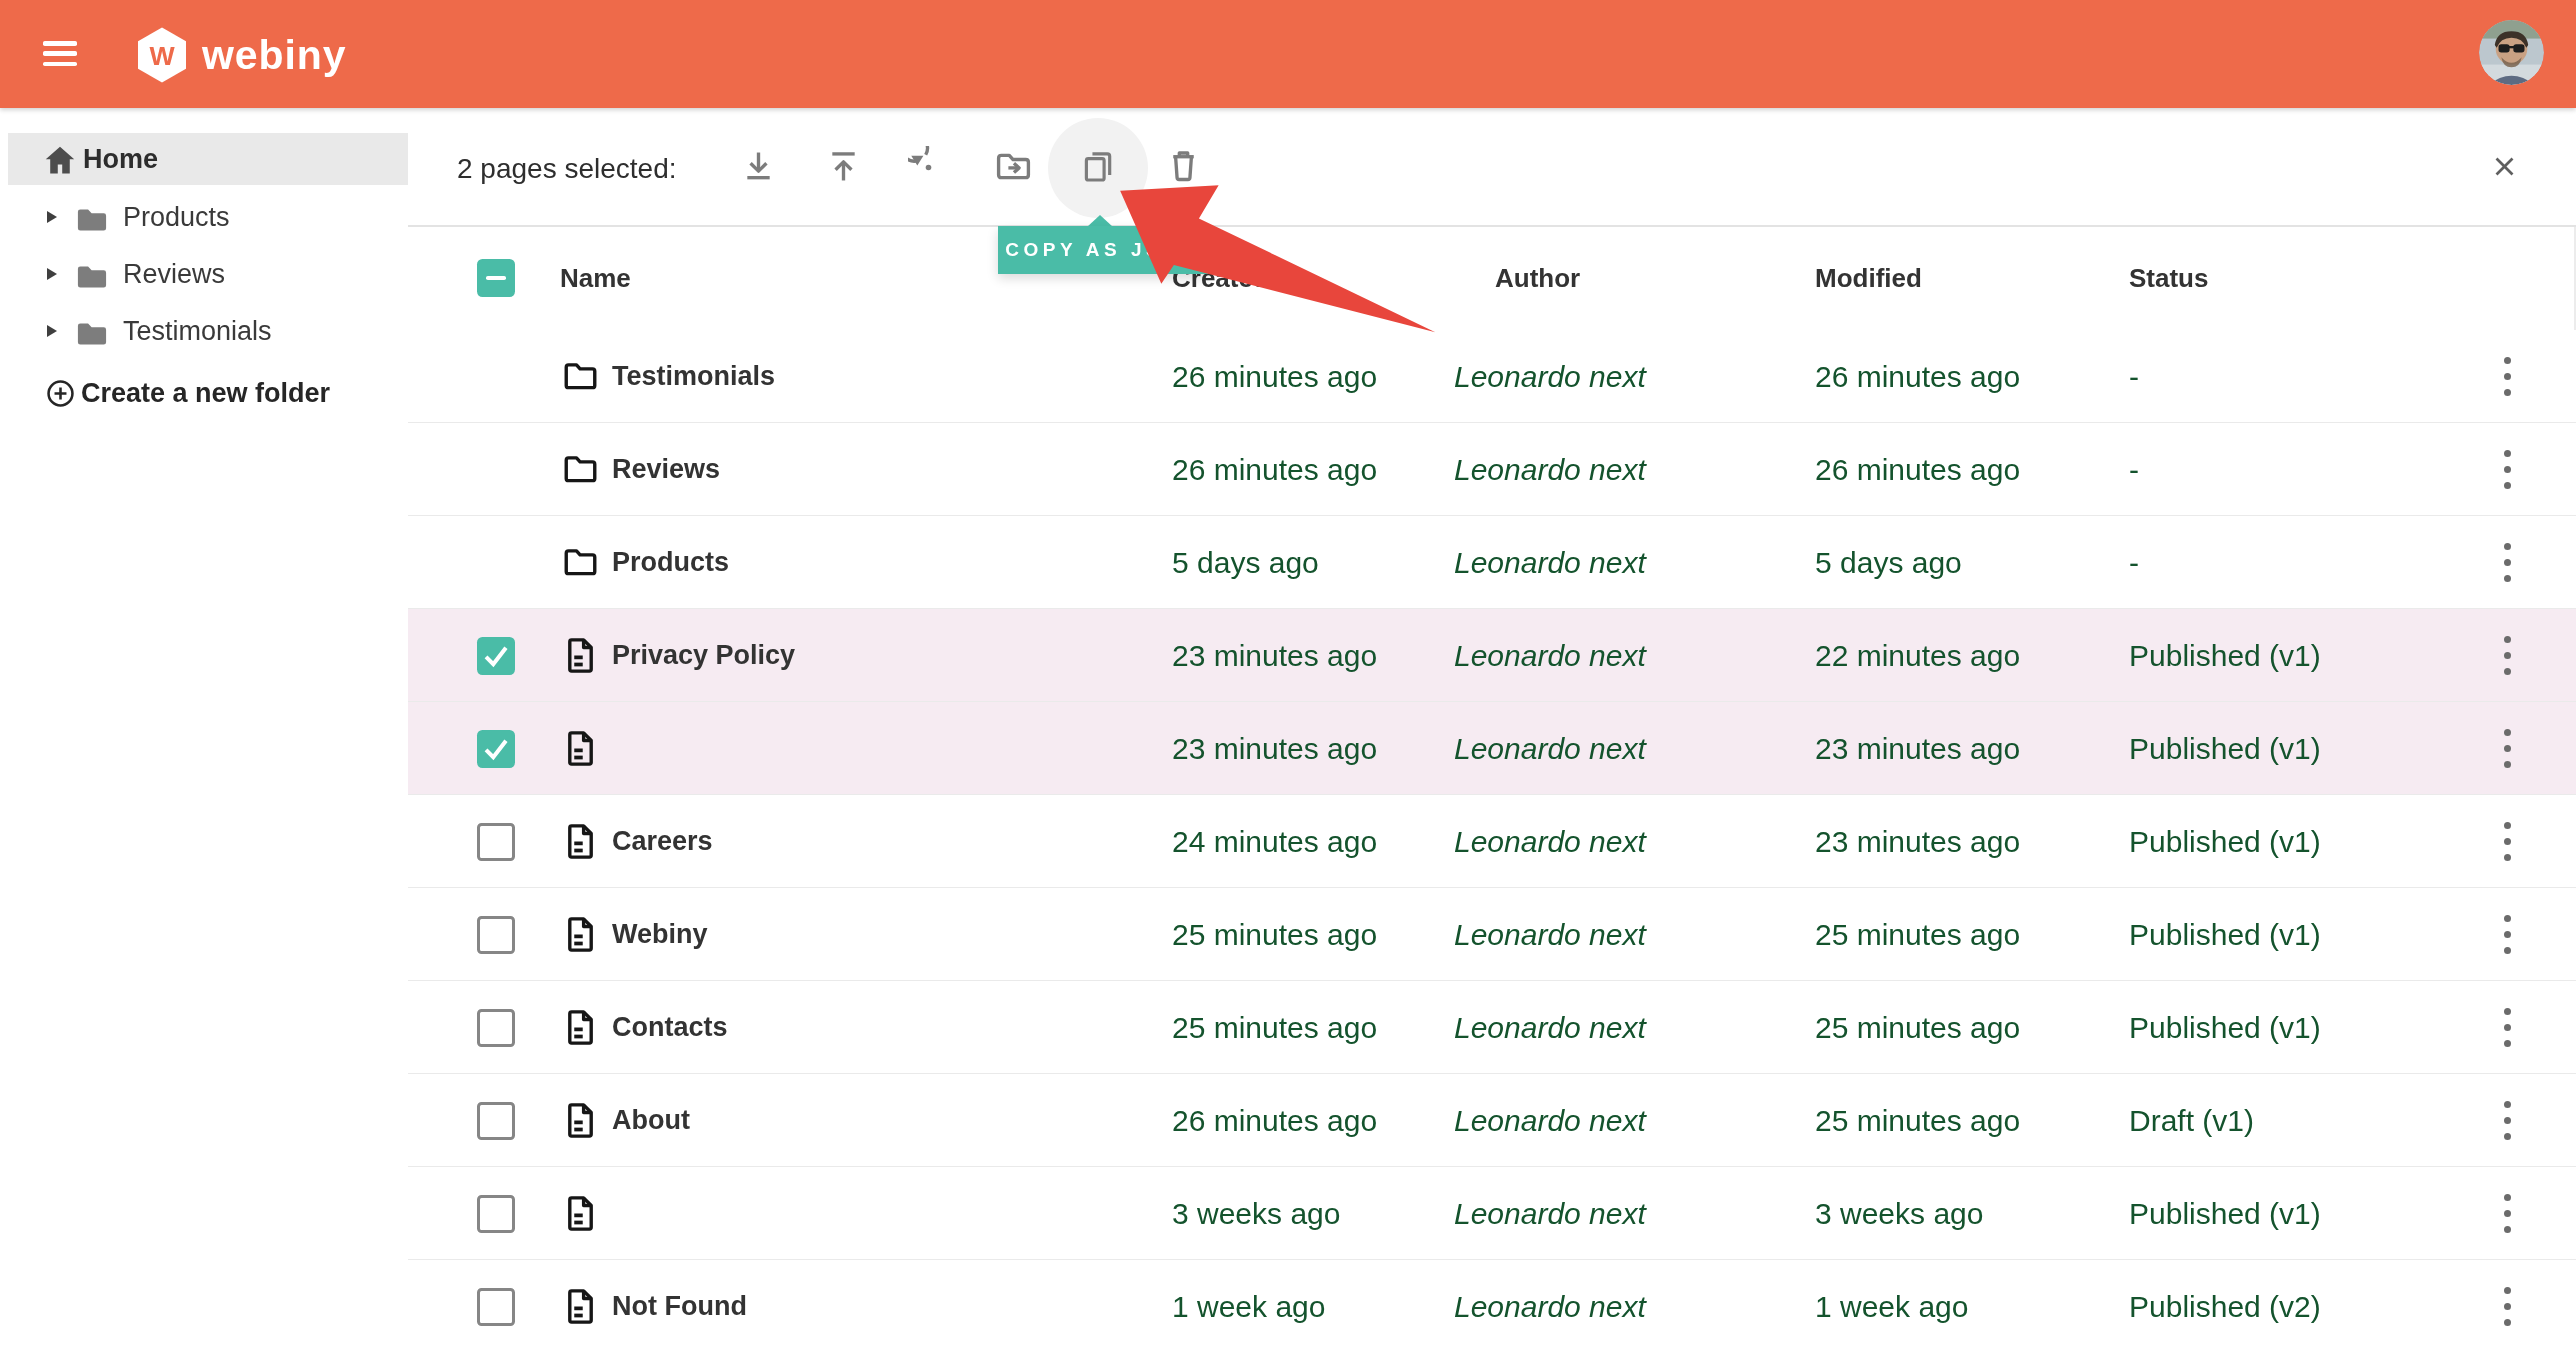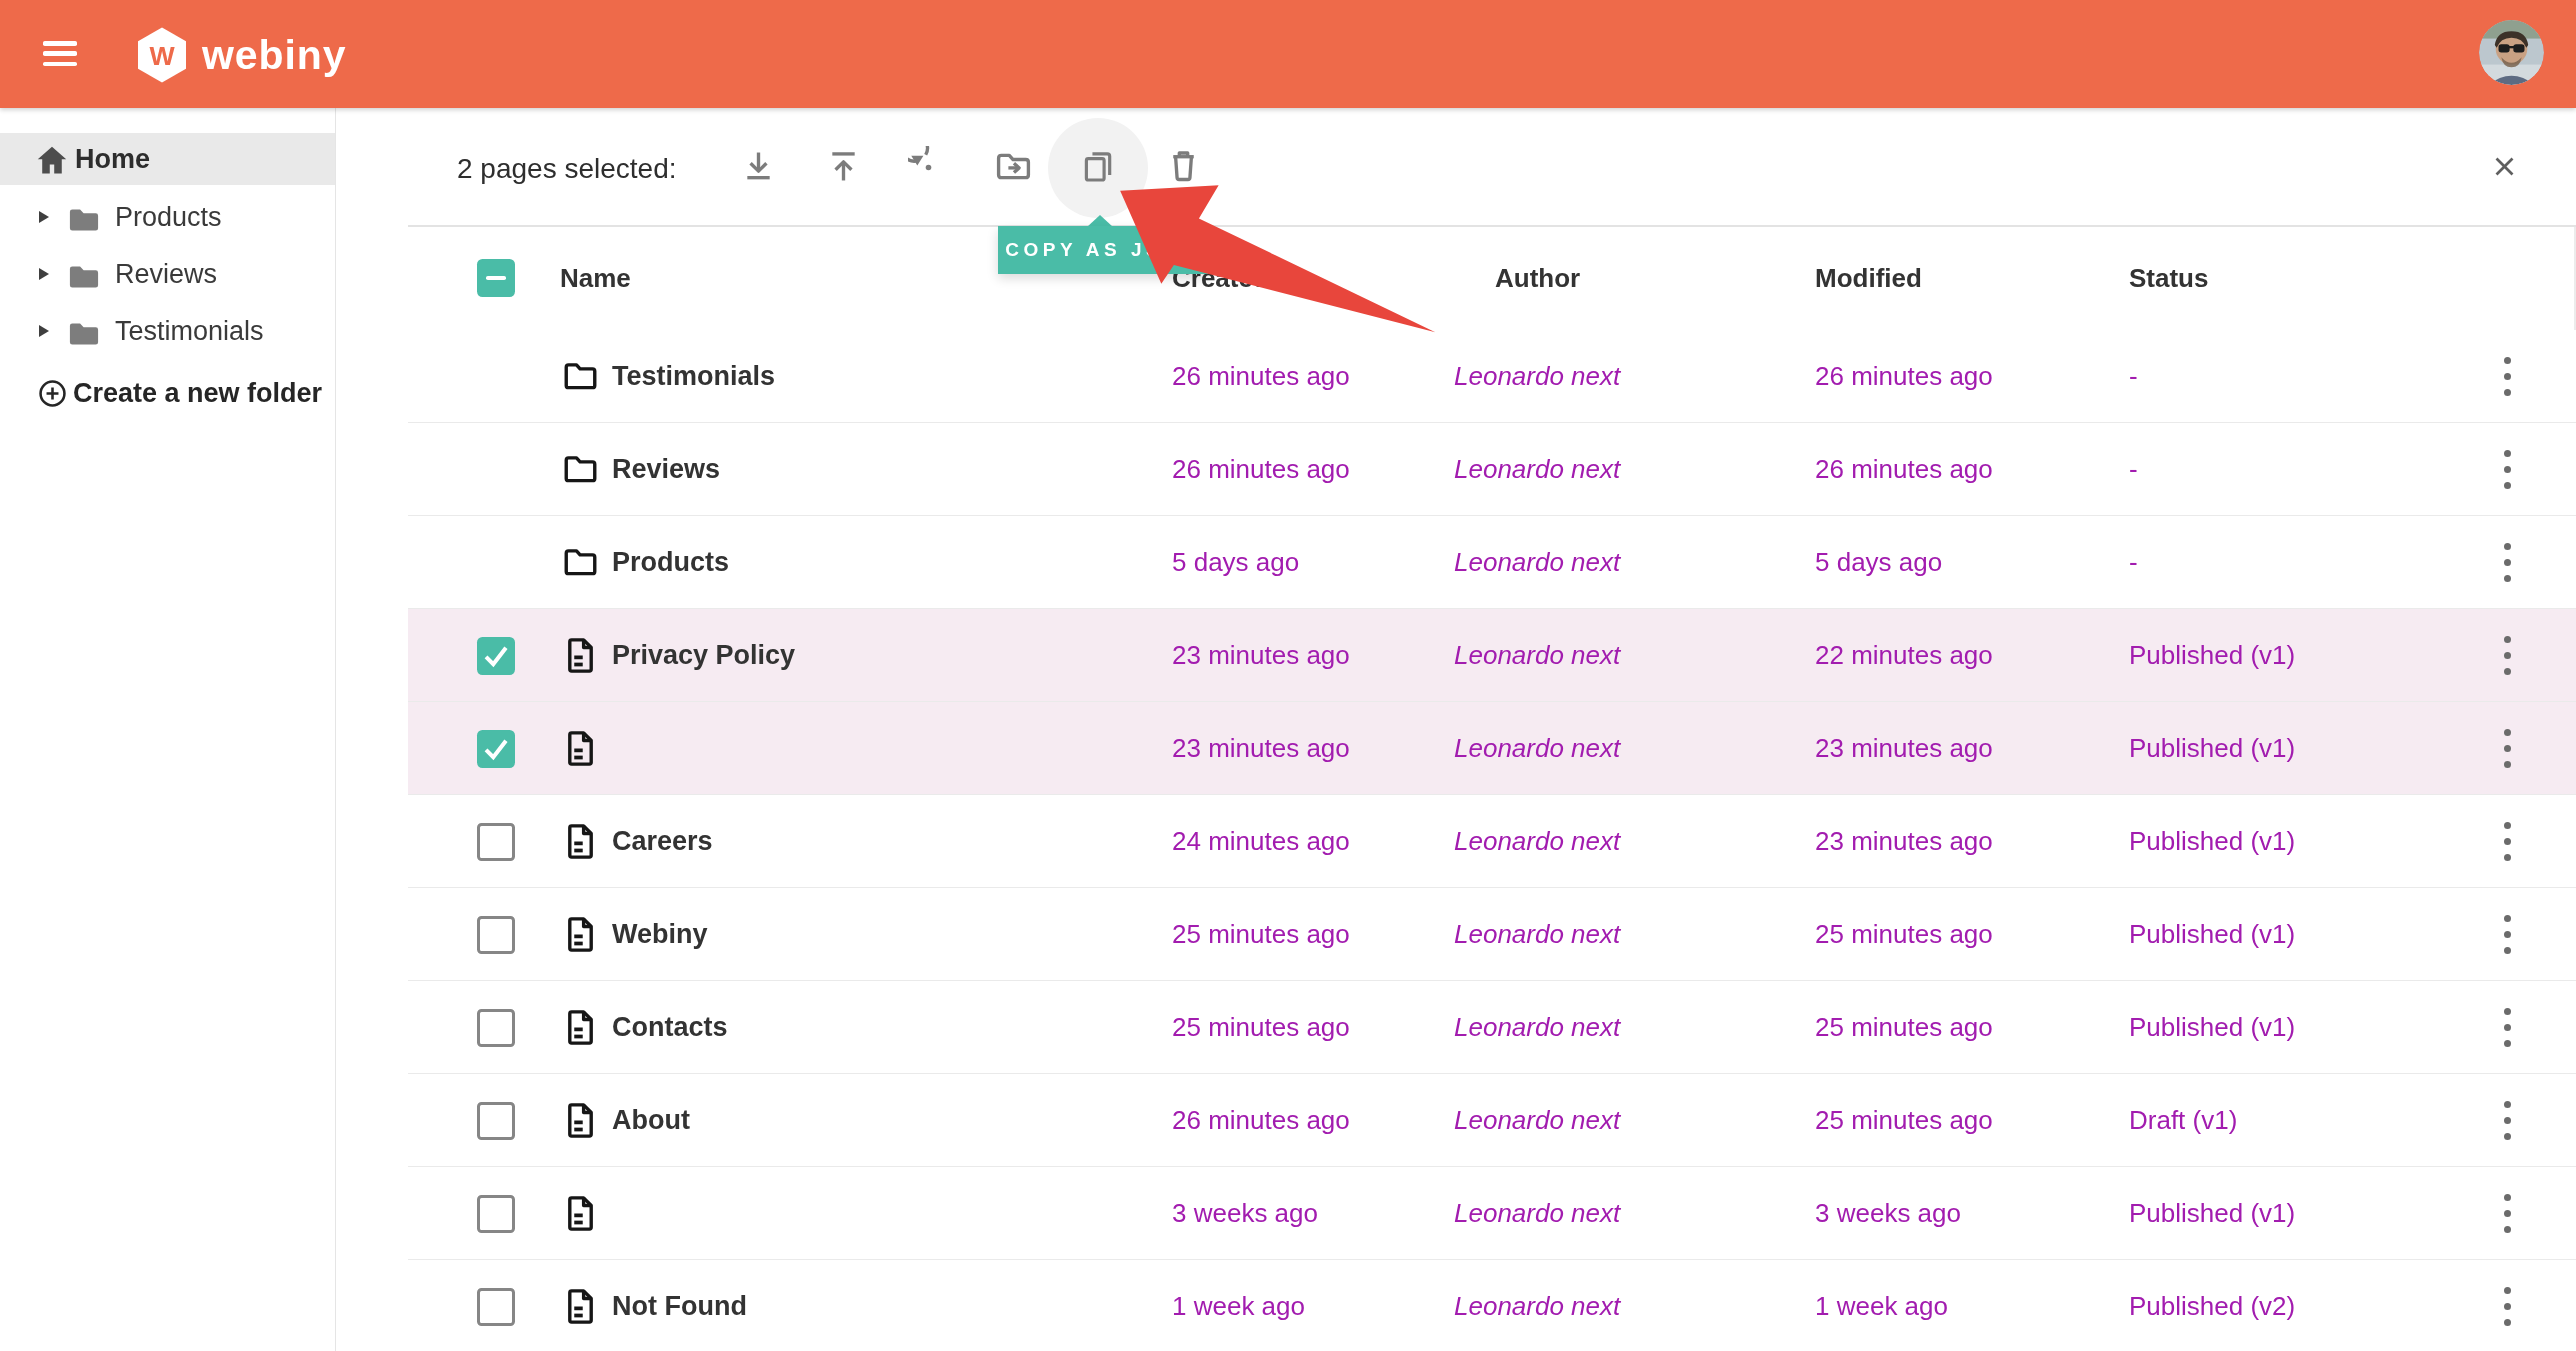--- a/index.html
+++ b/index.html
@@ -14,21 +14,21 @@
   .hamburger span { display:block; width:34px; height:4.5px; background:#fff;
     border-radius:1.8px; margin-bottom:5.8px; }
   .logo { position:absolute; left:138px; top:27px; height:56px; display:flex; align-items:center; }
   .logo svg { width:48px; height:56px; }
   .brand { margin-left:16px; font-size:41px; font-weight:bold; color:#fff; letter-spacing:0.9px; }
   .avatar { position:absolute; left:2479px; top:20px; width:65px; height:65px; border-radius:50%;
     overflow:hidden; cursor:pointer; border:none; background:none; }
   .avatar svg { width:65px; height:65px; display:block; }
 
   
-  .sidebar { position:absolute; left:0; top:108px; width:336px; height:1244px;
+  .sidebar { position:absolute; left:8px; top:108px; width:408px; height:1244px;
     background:#fff; border-right:1.8px solid #e5e5e5; }
   .home-item { position:absolute; left:0; top:25px; width:100%; height:52px;
     background:#e9e9e9; cursor:pointer; }
   .home-item .hicon { position:absolute; left:36px; top:11.7px; width:32px; height:30.5px; }
   .home-item .hlabel { position:absolute; left:75px; top:0; height:52px; line-height:52px;
     font-size:27px; font-weight:bold; color:#2d2d2d; }
   .folder-list { position:absolute; left:0; top:81px; width:100%; }
   .folder-item { position:relative; height:57px; cursor:pointer; }
   .caret { position:absolute; left:39px; top:22.4px; width:0; height:0;
     border-left:10px solid #3f3f3f; border-top:6.3px solid transparent; border-bottom:6.3px solid transparent; }
@@ -71,21 +71,21 @@
   .th { position:absolute; top:0; height:104px; line-height:104px; font-size:26px; font-weight:bold;
     color:#333; cursor:pointer; white-space:nowrap; }
   .sort-arrow { font-weight:normal; font-size:25px; margin-left:10.8px; display:inline-block; }
   .th-cb { position:absolute; left:69px; top:33px; width:38px; height:38px; background:#4abca7;
     border-radius:5.4px; cursor:pointer; display:flex; align-items:center; justify-content:center; }
   .th-cb .bar { width:20px; height:4.5px; background:#fff; border-radius:1.8px; }
 
   .rows { position:absolute; left:0; top:222px; width:100%; }
   .row { position:relative; height:93px; border-bottom:1.8px solid #eaeaea; background:#fff; cursor:pointer; }
   .row.selected { background:#f6ebf2; }
-  .cell { position:absolute; top:0; height:93px; line-height:93px; font-size:26px; color:#a21caf; white-space:nowrap; }
+  .cell { position:absolute; top:0; height:93px; line-height:93px; font-size:30px; color:#14532d; white-space:nowrap; }
   .c-name { left:204px; font-weight:bold; color:#333; font-size:27px; }
   .c-created { left:764px; } .c-author { left:1046px;font-style:italic; } .c-modified { left:1407px; } .c-status { left:1721px; }
   .row-cb { position:absolute; left:69px; top:28px; width:38px; height:38px; border-radius:5.4px; cursor:pointer; }
   .row-cb.checked { background:#4abca7; }
   .row-cb.unchecked { background:#fff; border:3.6px solid #868686; border-radius:4.5px; }
   .row-cb svg { width:38px; height:38px; display:block; }
   .row-icon { position:absolute; left:152px; top:26px; width:41px; height:41px; }
   .row-icon svg { width:41px; height:41px; display:block; }
   .kebab { position:absolute; left:2078px; top:0; width:43px; height:93px; border:none; background:none;
     cursor:pointer; display:flex; flex-direction:column; align-items:center; justify-content:center; gap:9px; }

